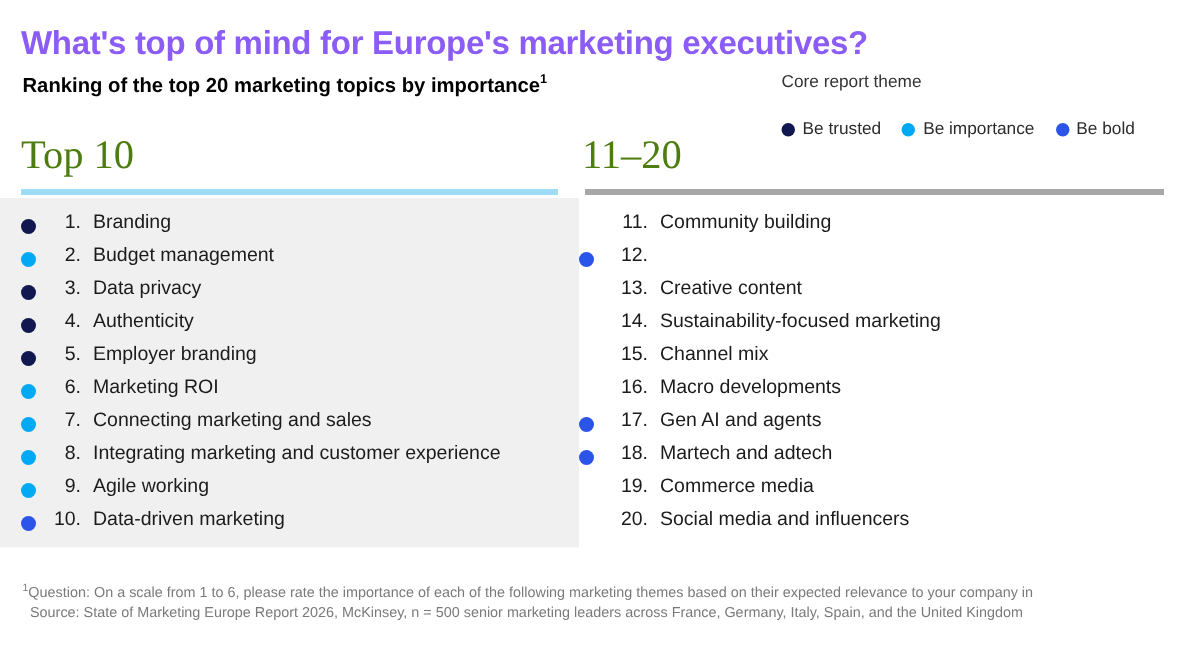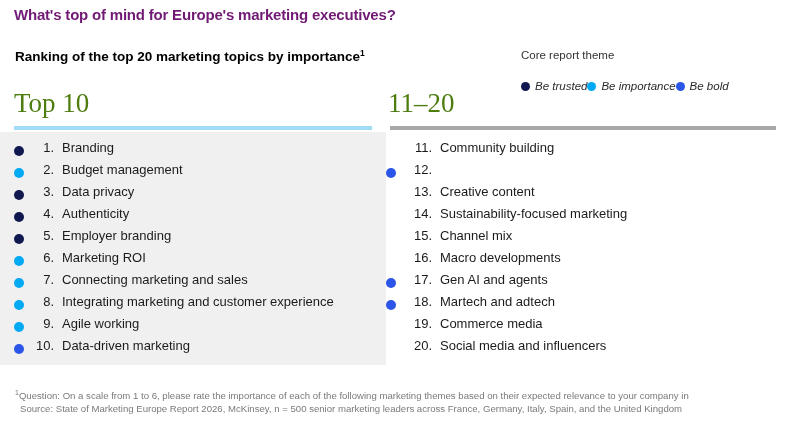--- a/index.html
+++ b/index.html
@@ -13,25 +13,25 @@
     font-family: "Liberation Sans", sans-serif;
     color: #1a1a1a;
     position: relative;
     overflow: hidden;
   }
 
   
   .page-title {
     position: absolute;
     left: 14px;
-    top: 6px;
-    font-size: 15px;
+    top: 16px;
+    font-size: 22px;
     font-weight: bold;
     letter-spacing: -0.2px;
-    color: #701a75;
+    color: #8b5cf6;
     white-space: nowrap;
   }
 
   .subtitle {
     position: absolute;
     left: 15px;
     top: 49px;
     font-size: 13.5px;
     font-weight: bold;
     color: #000000;
@@ -52,23 +52,22 @@
   }
   .legend-title {
     font-size: 11.5px;
     color: #333333;
     margin-bottom: 18px;
     line-height: 14px;
   }
   .legend-items {
     display: flex;
     align-items: flex-end;
-    gap: 0;
+    gap: 14px;
     white-space: nowrap;
-    font-style: italic;
   }
   .legend-item {
     display: flex;
     align-items: center;
     gap: 5px;
     font-size: 11.5px;
     color: #2b2b2b;
   }
   .legend-dot {
     width: 9px;

